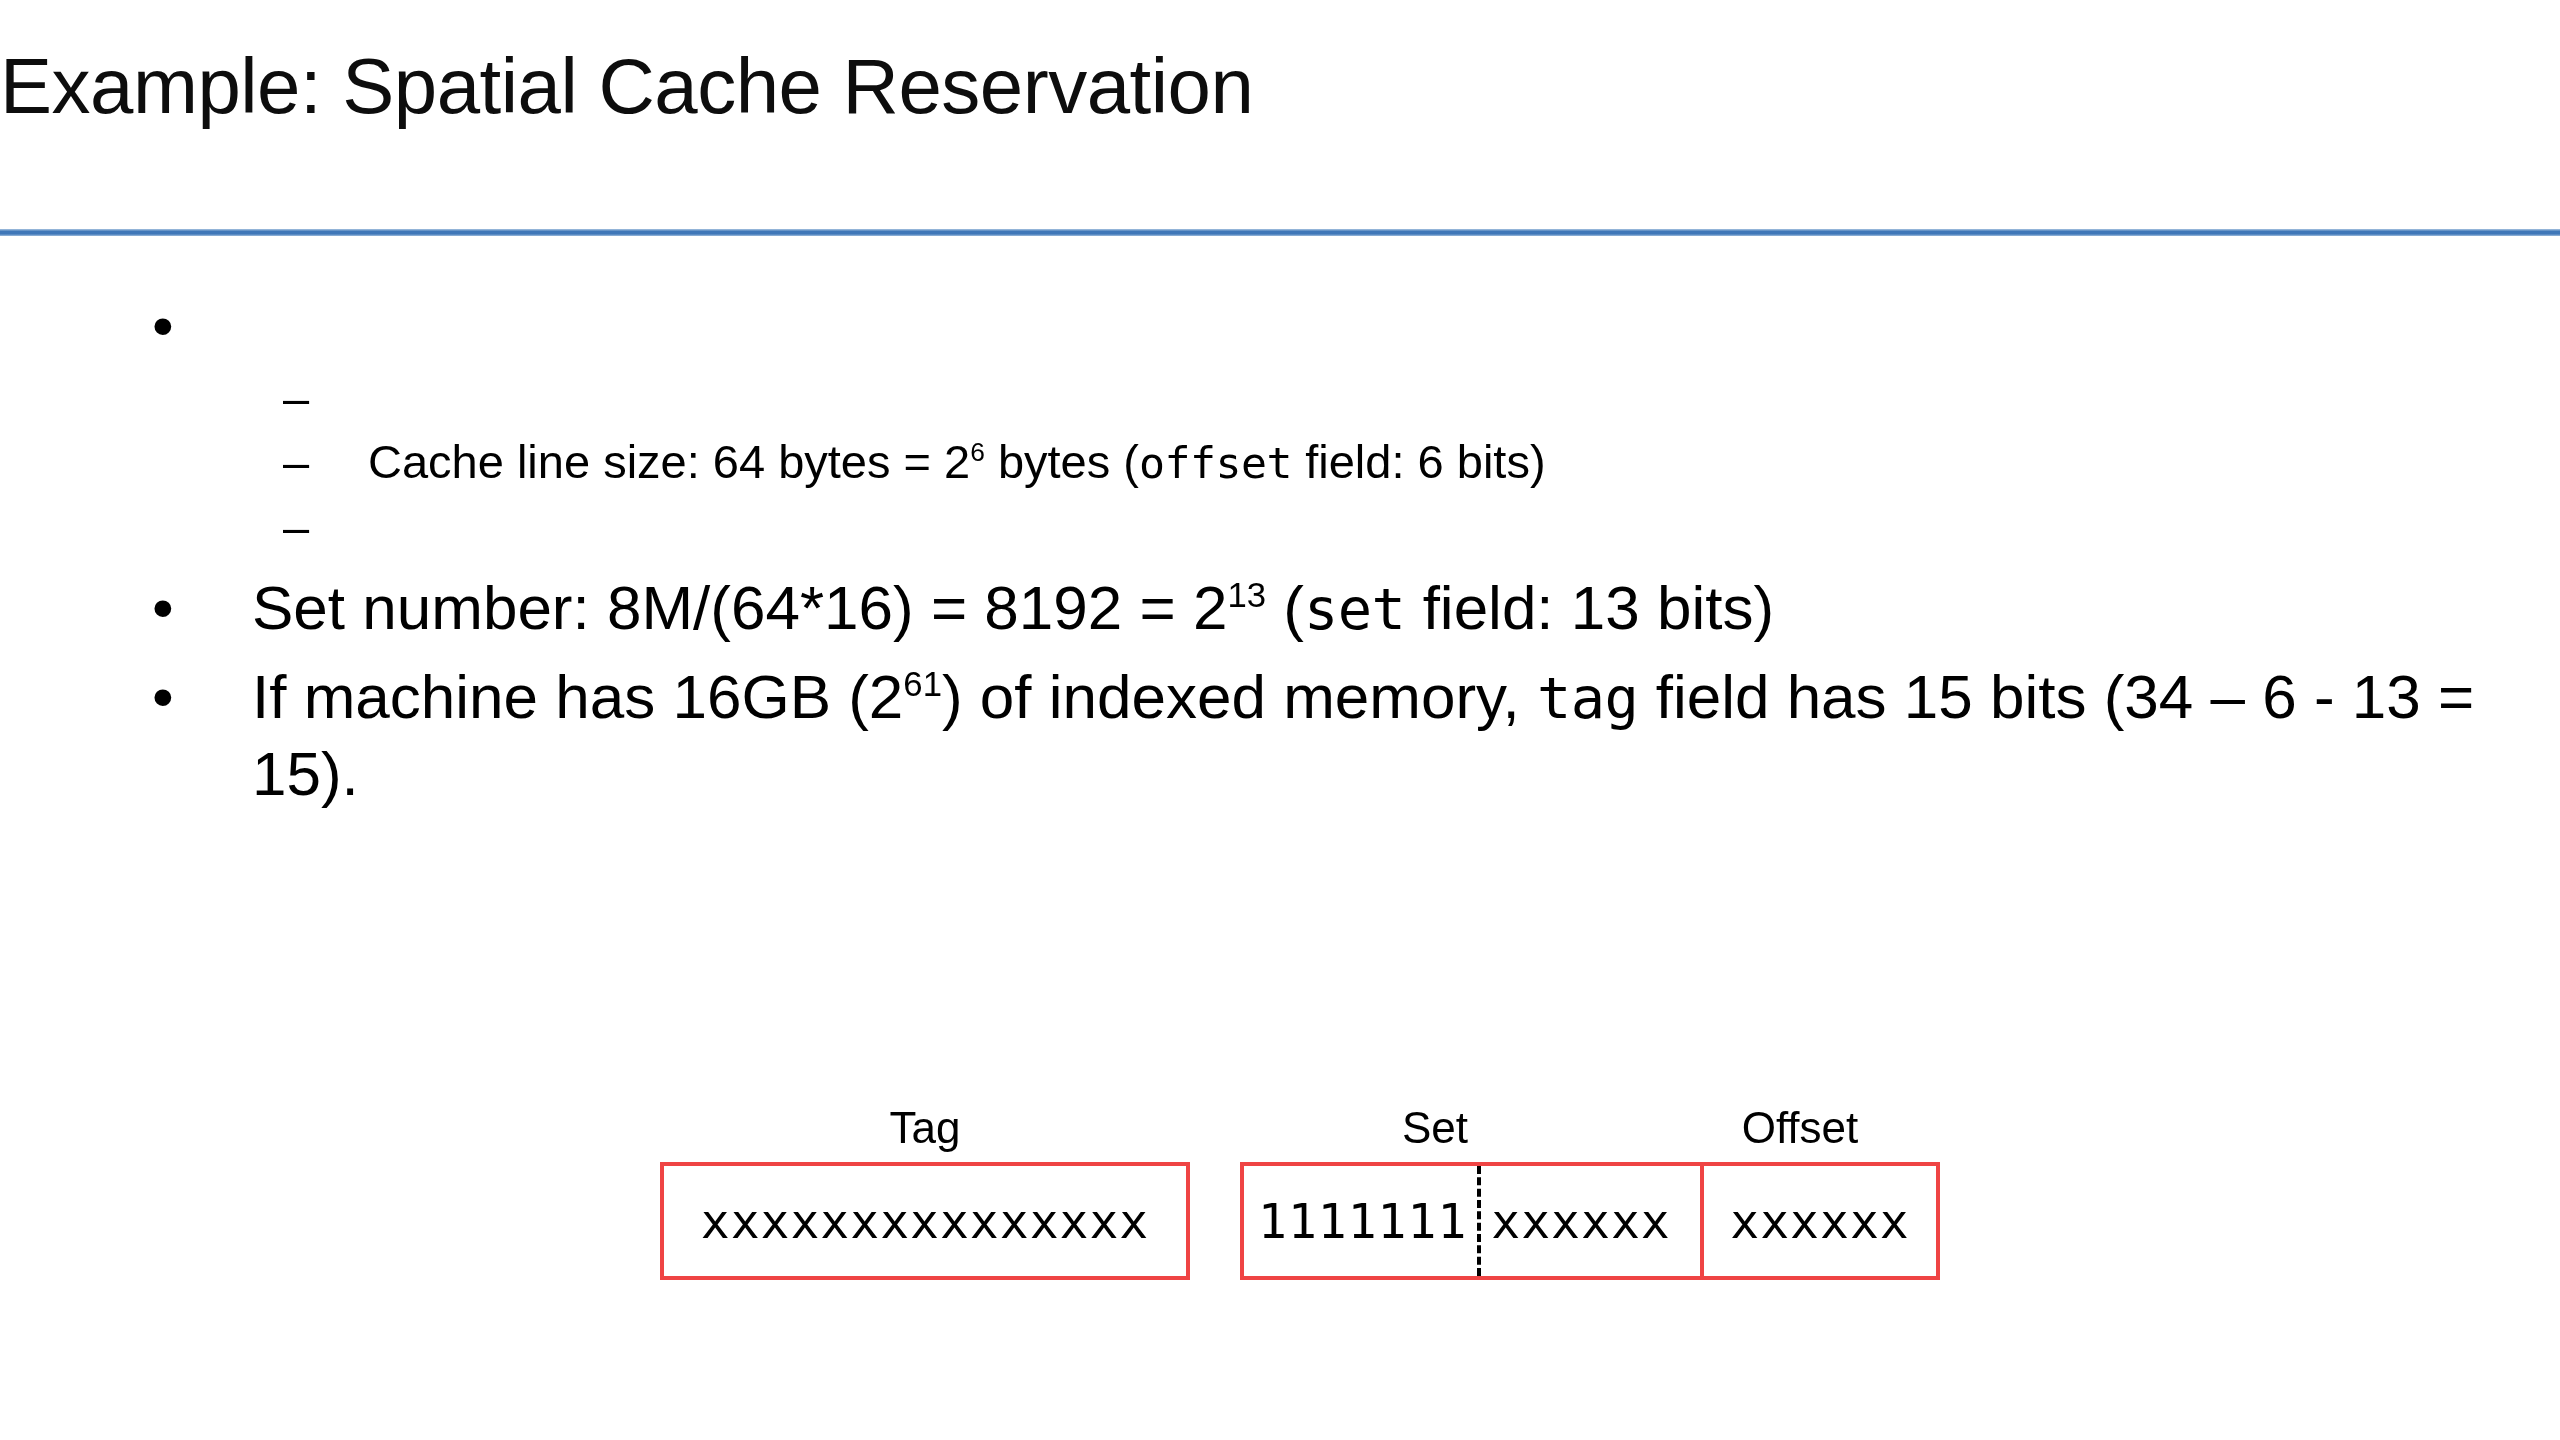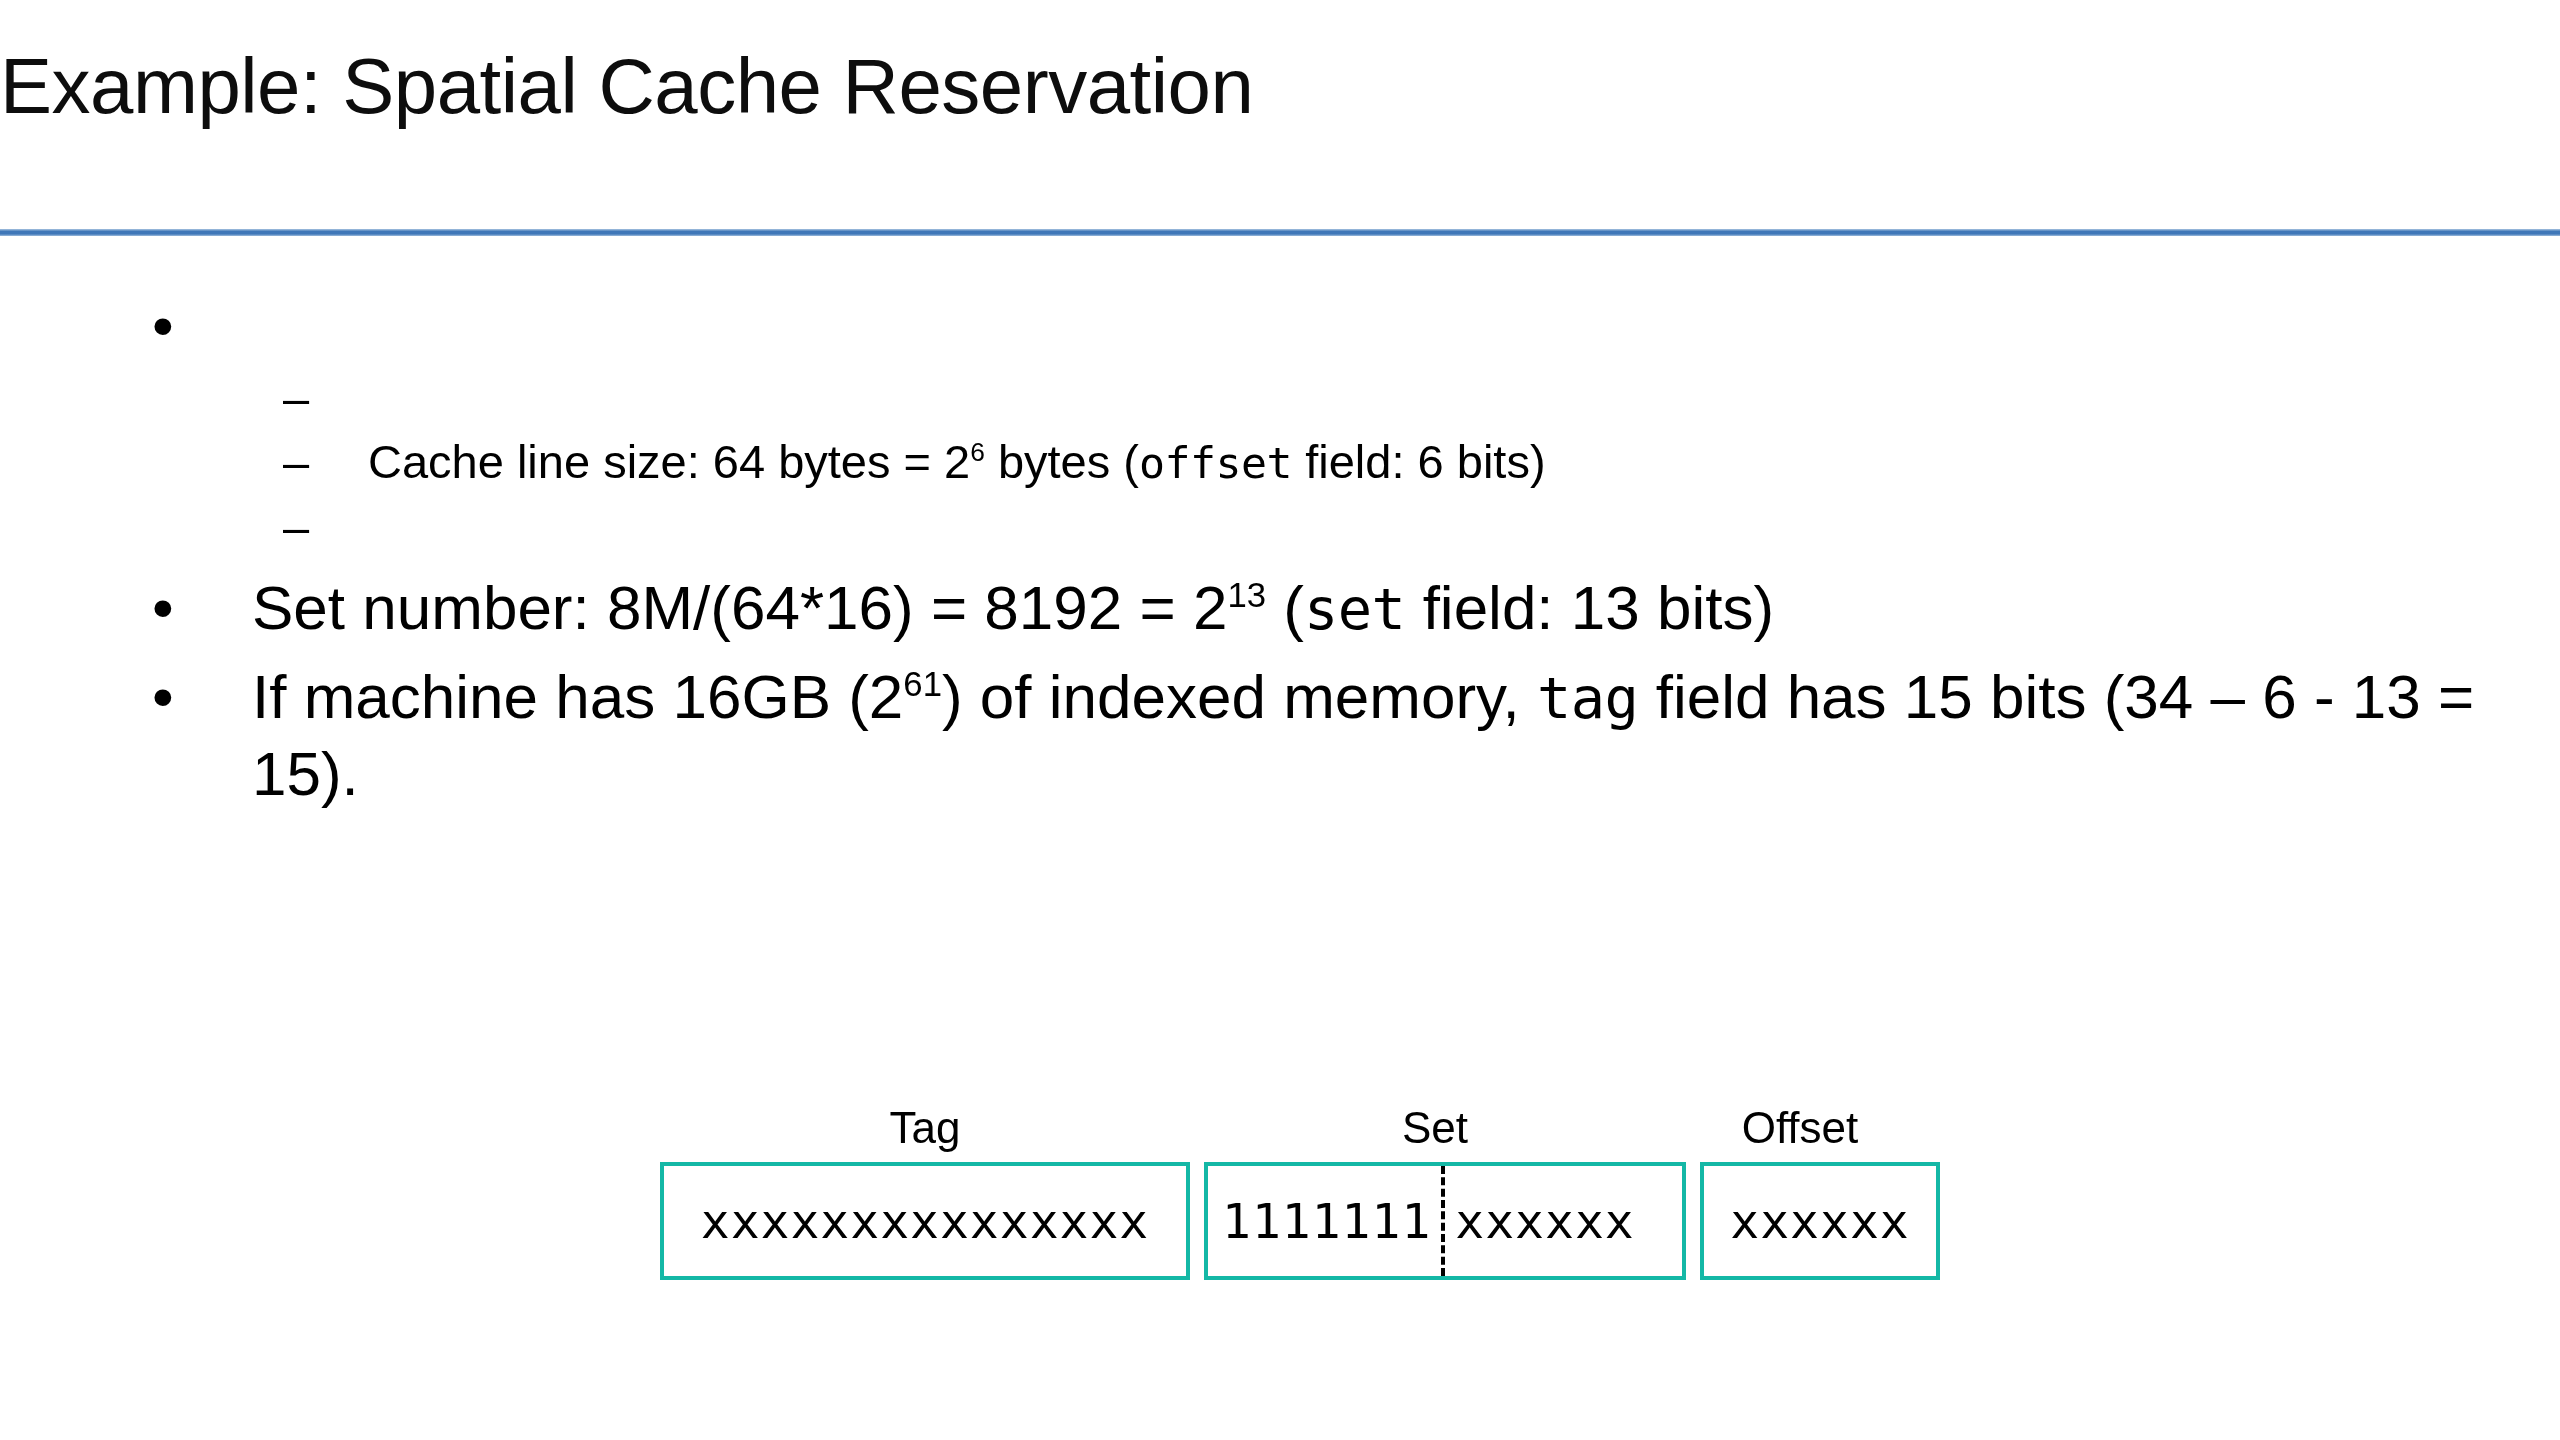--- a/index.html
+++ b/index.html
@@ -131,34 +131,34 @@
     position: absolute;
     left: 0;
     top: 62px;
     height: 118px;
   }
   .fbox {
     position: absolute;
     top: 0;
     height: 118px;
     box-sizing: border-box;
-    border: 4px solid #14b8a6;
+    border: 4px solid #ef4444;
     background: #ffffff;
     font-family: "DejaVu Sans Mono", "Liberation Mono", monospace;
     font-size: 48px;
     line-height: 110px;
     text-align: center;
     white-space: nowrap;
     letter-spacing: 1px;
   }
   .box-tag    { left: 0px;    width: 530px; }
   .box-set    { left: 544px;  width: 482px; }
   .box-offset { left: 1040px; width: 240px; }
 
-  .box-set { display: flex; align-items: center; padding: 0; }
+  .box-set { display: flex; align-items: center; padding: 0; margin-left: 36px; }
   .set-half {
     flex: 0 0 auto;
     line-height: 110px;
     font-size: 48px;
     letter-spacing: 1px;
   }
   .set-left  { padding: 0 10px 0 14px; }
   .set-right { padding: 0 14px 0 10px; }
   .set-divider {
     flex: 0 0 auto;

